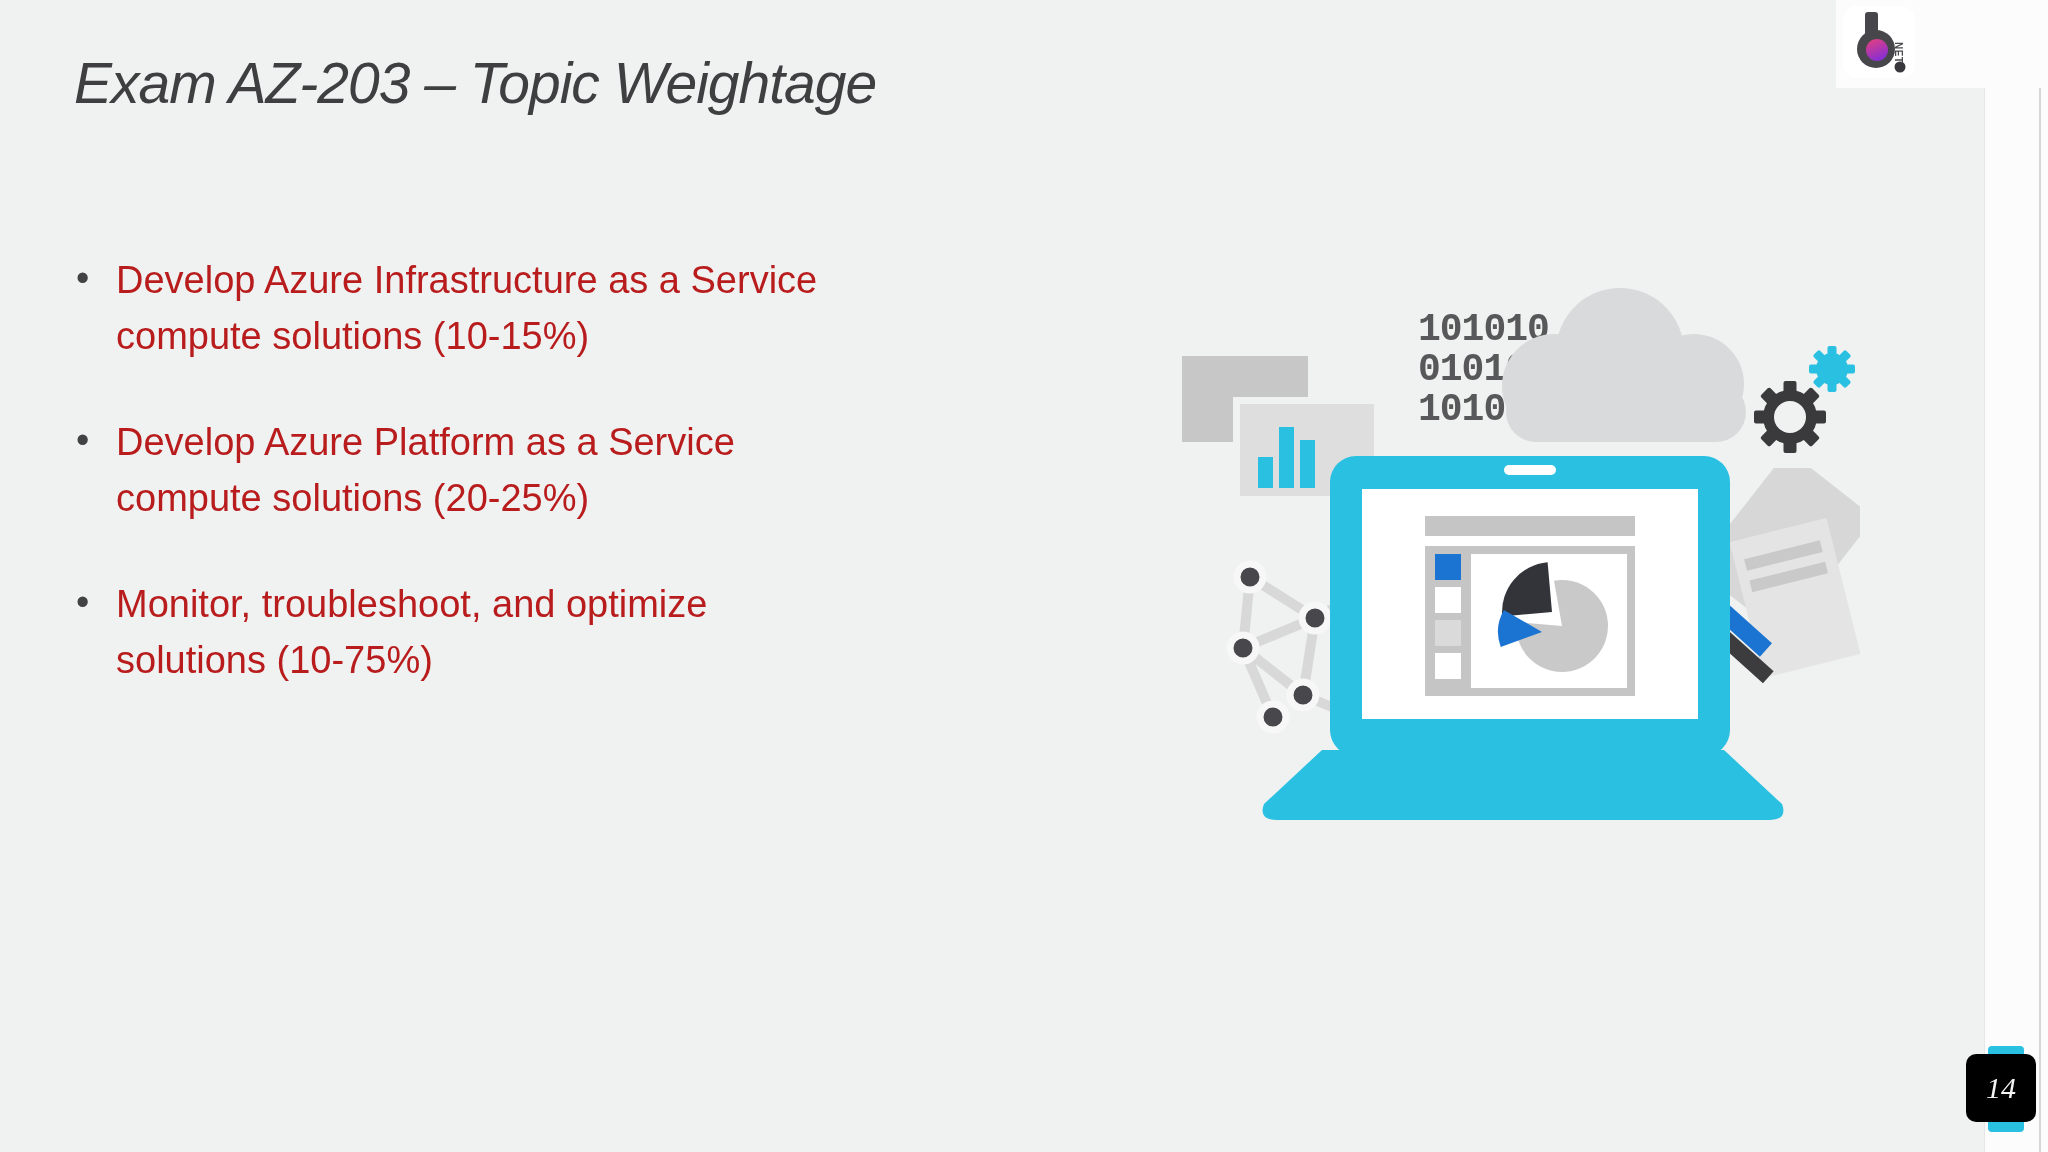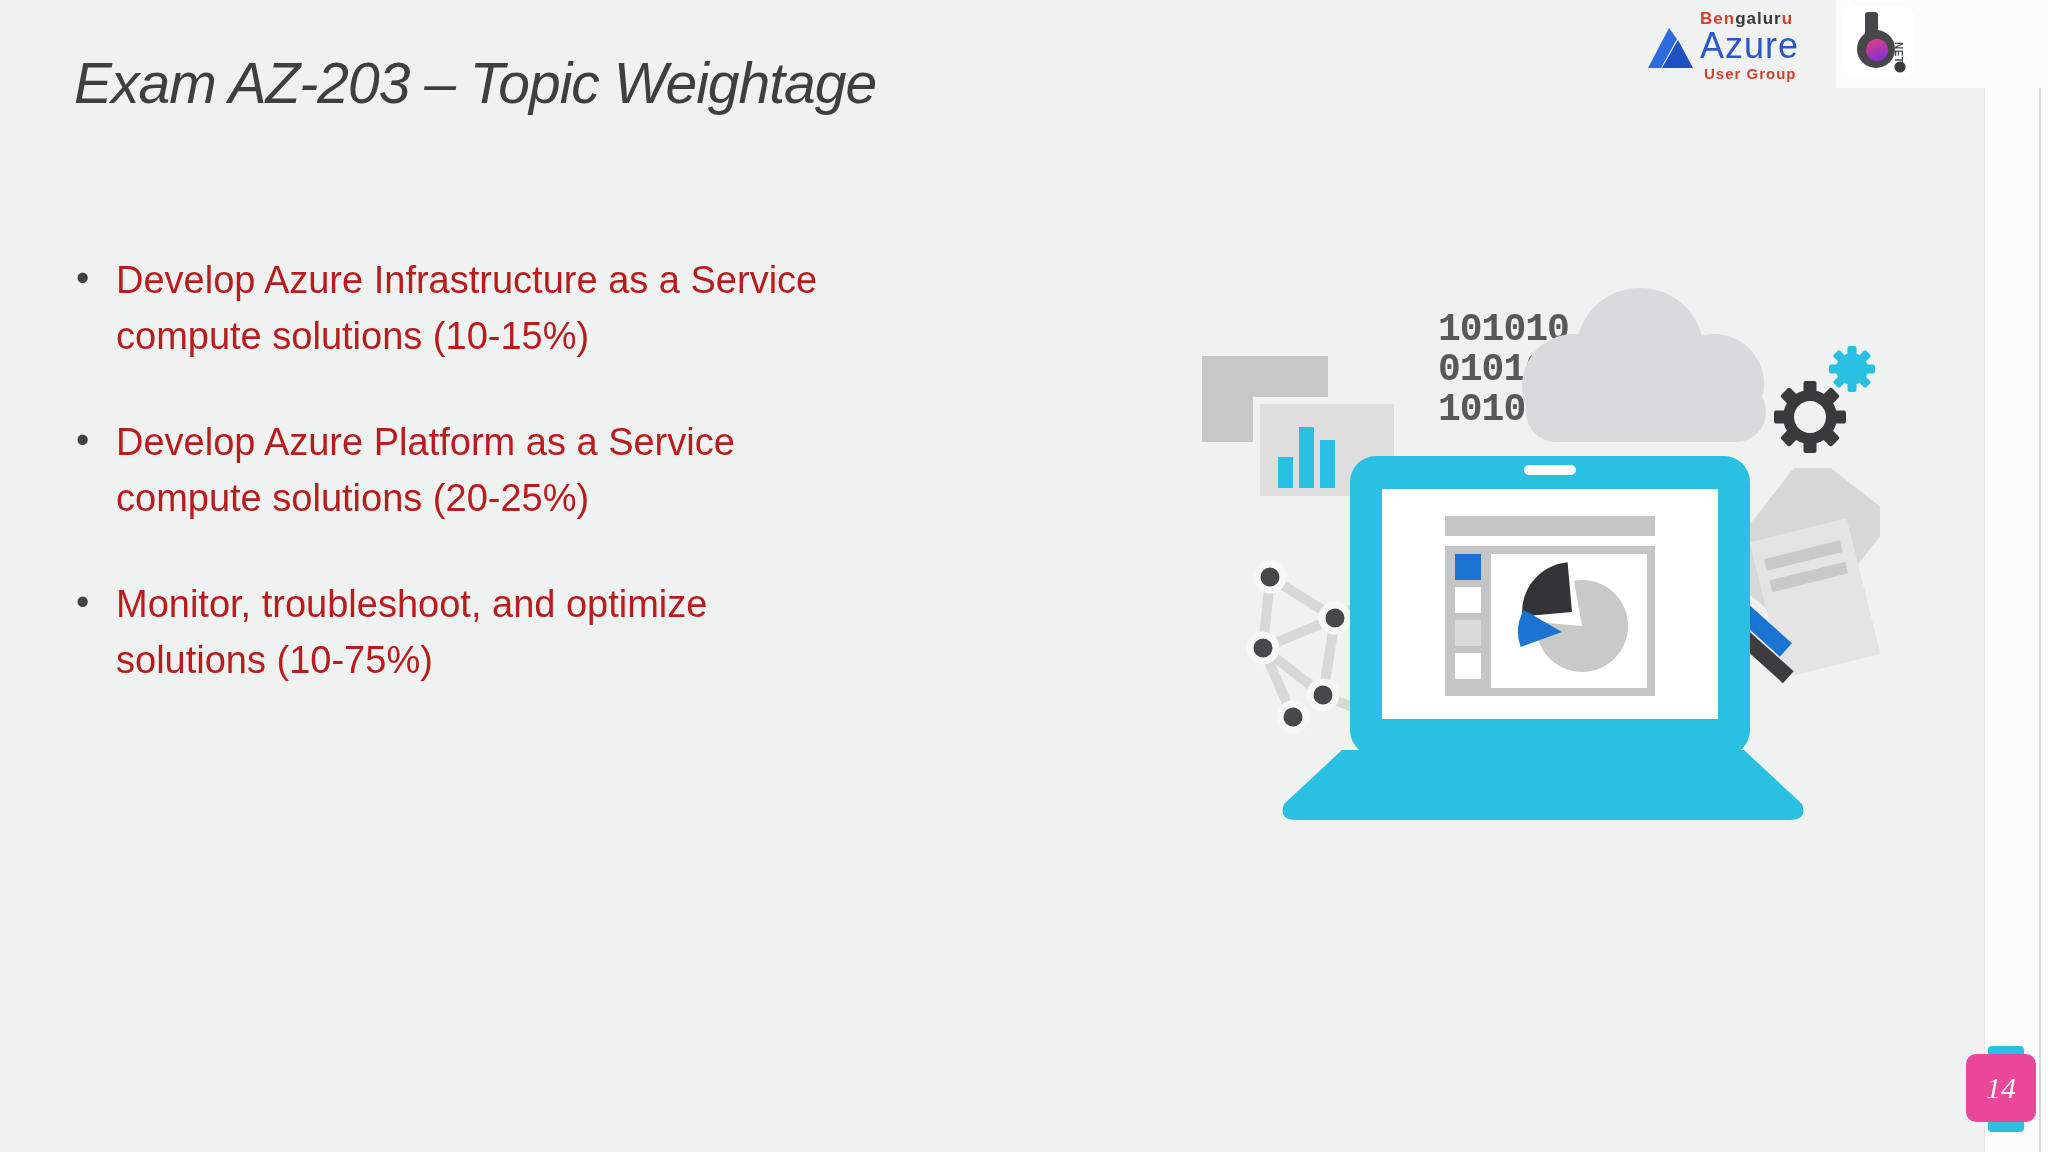--- a/index.html
+++ b/index.html
@@ -25,21 +25,21 @@
   .aug-triangle{width:50px;height:48px;margin-top:12px;}
   .aug-text{margin-left:4px;line-height:1;}
   .aug-line1{font-size:17px;font-weight:bold;letter-spacing:1px;color:#3a3a3c;}
   .aug-line1 .red{color:#d2402f;}
   .aug-line2{font-size:36px;color:#2d56c8;margin-top:1px;letter-spacing:1px;}
   .aug-line3{font-size:15px;font-weight:bold;color:#d2402f;margin-top:2px;margin-left:4px;letter-spacing:1px;}
   .bnet-card{position:absolute;left:1843px;top:6px;width:72px;height:72px;background:#ffffff;
              border-radius:14px;z-index:5;}
 
   
-  .illo{position:absolute;inset:0;z-index:1;margin-left:20px;}
+  .illo{position:absolute;inset:0;z-index:1;}
   .monitor{position:absolute;left:1182px;top:356px;width:126px;height:86px;background:#c7c7c7;}
   .chart-doc{position:absolute;left:1240px;top:404px;width:134px;height:92px;background:#dedede;
              box-shadow:0 0 0 7px #f0f1f1;}
   .chart-doc .bars{position:absolute;left:18px;bottom:8px;display:flex;align-items:flex-end;gap:6px;}
   .chart-doc .bar{width:15px;background:#29c0e2;}
   .binary{position:absolute;left:1418px;top:310px;font-family:"Liberation Mono",monospace;
           font-weight:bold;font-size:38px;line-height:40px;color:#58585a;letter-spacing:-1px;}
   .cloud{position:absolute;left:1492px;top:288px;}
   .gear-dark{position:absolute;left:1752px;top:379px;}
   .gear-cyan{position:absolute;left:1808px;top:345px;}
@@ -56,21 +56,21 @@
   .sq-blue{top:8px;background:#1b74d1;}
   .sq-w1{top:41px;background:#ffffff;}
   .sq-gray{top:74px;background:#dadada;}
   .sq-w2{top:107px;background:#ffffff;}
   .win-content{position:absolute;left:46px;top:8px;width:156px;height:134px;background:#ffffff;}
   .laptop-base{position:absolute;left:1258px;top:750px;z-index:5;}
 
   
   .badge-tab{position:absolute;left:1988px;top:1046px;width:36px;height:86px;background:#29c0e2;
              border-radius:4px;z-index:9;}
-  .badge{position:absolute;left:1966px;top:1054px;width:70px;height:68px;background:#ec4899;
+  .badge{position:absolute;left:1966px;top:1054px;width:70px;height:68px;background:#000000;
          border-radius:10px;z-index:10;display:flex;align-items:center;justify-content:center;
          color:#f4f4f4;font-family:"Liberation Serif",serif;font-style:italic;font-size:30px;}
 </style>
 </head>
 <body>
 
 <div class="slide">
 
   <div class="right-strip"></div>
   <div class="strip-line"></div>
@@ -80,31 +80,20 @@
 
   <ul class="bullets">
     <li>Develop Azure Infrastructure as a Service
 compute solutions (10-15%)</li>
     <li>Develop Azure Platform as a Service
 compute solutions (20-25%)</li>
     <li>Monitor, troubleshoot, and optimize
 solutions (10-75%)</li>
   </ul>
 
-  <div class="aug-logo">
-    <svg class="aug-triangle" viewBox="0 0 48 48">
-      <polygon points="1,46 22,6 30,17 14,46" fill="#2d6be0"></polygon>
-      <polygon points="15,46 31,18 46,46" fill="#1f4fc0"></polygon>
-    </svg>
-    <div class="aug-text">
-      <div class="aug-line1"><span class="red">Ben</span><span>galur</span><span class="red">u</span></div>
-      <div class="aug-line2">Azure</div>
-      <div class="aug-line3">User Group</div>
-    </div>
-  </div>
 
   <div class="bnet-card">
     <svg width="72" height="72" viewBox="0 0 72 72">
       <defs>
         <linearGradient id="bgrad" x1="0" y1="0" x2="0.4" y2="1">
           <stop offset="0" stop-color="#e8417c"></stop>
           <stop offset="1" stop-color="#8a2fd0"></stop>
         </linearGradient>
       </defs>
       <g>

